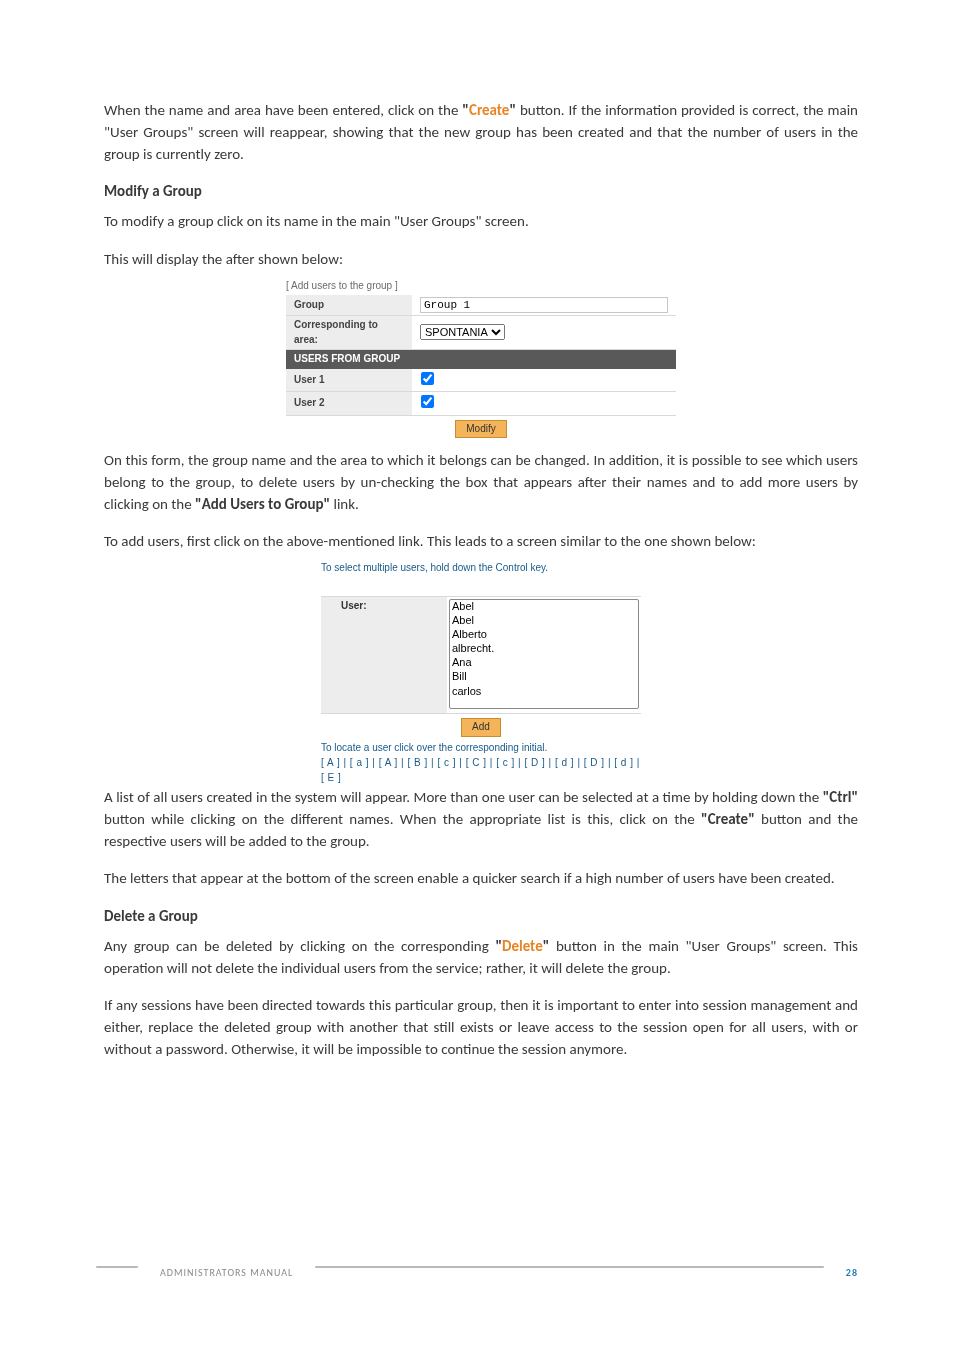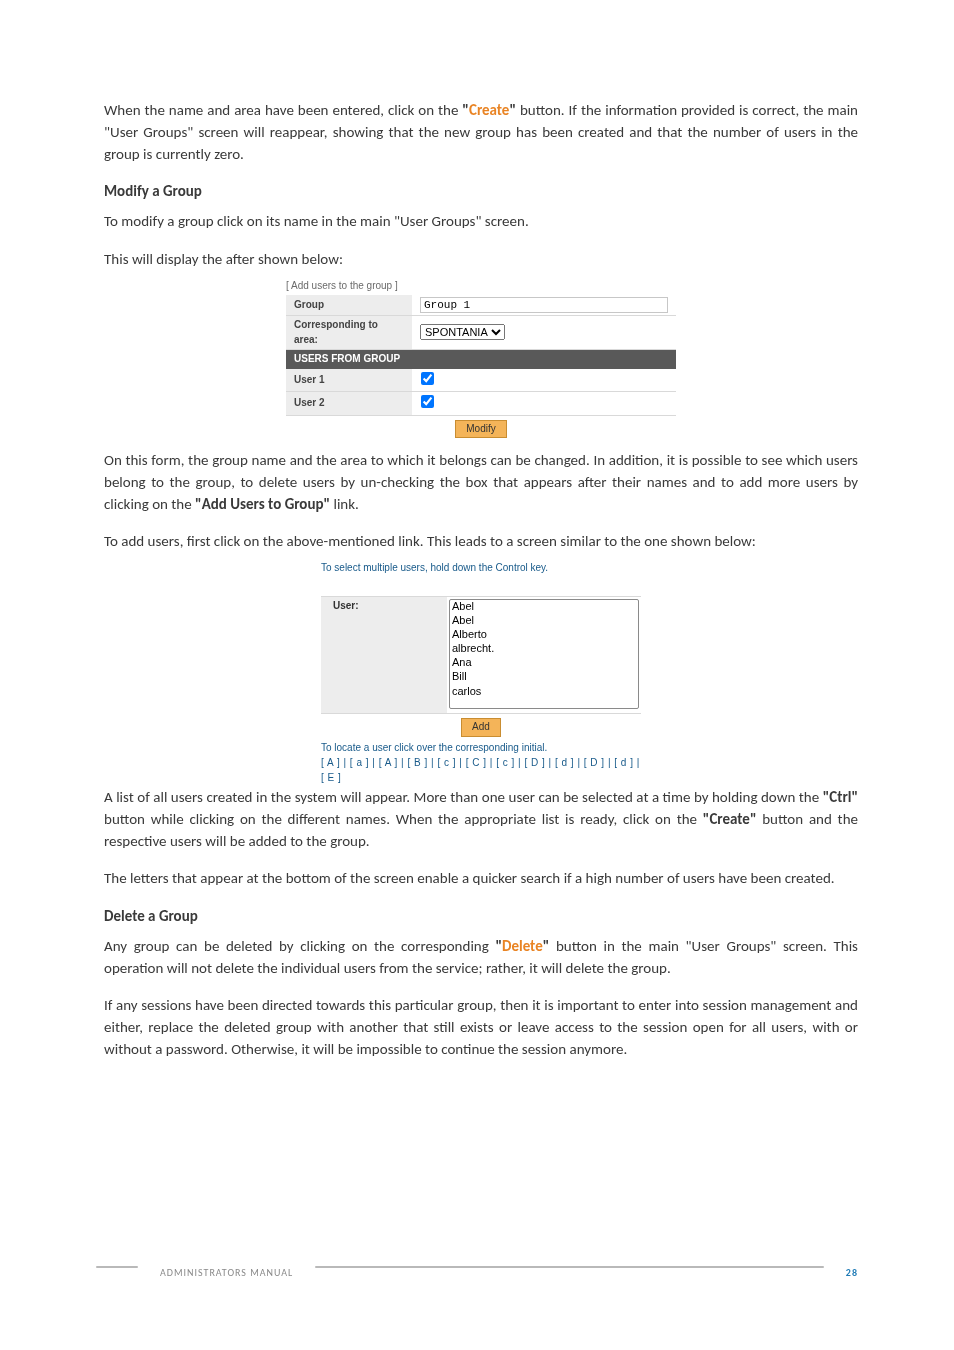--- a/index.html
+++ b/index.html
@@ -43,21 +43,21 @@
     font-family:Verdana,Geneva,sans-serif
   }
 
   
   .form2{
     width:320px;margin:4px auto 2px auto;
     font-family:Verdana,Geneva,sans-serif;font-size:10px;color:#185a8a
   }
   .form2 .hint{font-size:10px;margin-bottom:20px}
   .form2 .row{display:flex;align-items:stretch;background:#ededed;border-top:1px solid #d9d9d9;border-bottom:1px solid #d9d9d9}
-  .form2 .row .lab{width:112px;font-weight:700;color:#333;padding:2px 12px}
+  .form2 .row .lab{width:112px;font-weight:700;color:#333;padding:2px 20px}
   .form2 .row .listwrap{flex:1;padding:2px 2px;background:#fff}
   .form2 select[multiple]{
     width:190px;height:110px;font-size:11px;font-family:Arial;border:1px solid #8a8a8a
   }
   .form2 .addrow{text-align:center;margin:4px 0}
   .form2 .foot{font-size:10px;margin-top:4px}
   .form2 .letters{font-size:10px;letter-spacing:.5px;margin-top:1px}
 
   
   .footer{
@@ -135,21 +135,21 @@
           <option>carlos</option>
         </select>
     </div>
   </div>
   <div class="addrow"><span class="pillbtn">Add</span></div>
   <div class="foot">To locate a user click over the corresponding initial.</div>
   <div class="letters">[ A ] | [ a ] | [ A ] | [ B ] | [ c ] | [ C ] | [ c ] | [ D ] | [ d ] | [ D ] | [ d ] | [ E ]</div>
 </div>
 
 <p>
-  <span>A list of all users created in the system will appear. More than one user can be selected at a time by holding down the </span><strong>"Ctrl"</strong><span> button while clicking on the different names. When the appropriate list is ready, click on the </span><strong>"Create"</strong><span> button and the respective users will be added to the group.</span>
+  <span>A list of all users created in the system will appear. More than one user can be selected at a time by holding down the </span><strong>"Ctrl"</strong><span> button while clicking on the different names. When the appropriate list is this, click on the </span><strong>"Create"</strong><span> button and the respective users will be added to the group.</span>
 </p>
 
 <p>The letters that appear at the bottom of the screen enable a quicker search if a high number of users have been created.</p>
 
 <p class="tight"><strong>Delete a Group</strong></p>
 
 <p>
   <span>Any group can be deleted by clicking on the corresponding </span><strong><span>"</span><span class="orange">Delete</span><span>"</span></strong><span> button in the main "User Groups" screen. This operation will not delete the individual users from the service; rather, it will delete the group.</span>
 </p>
 

